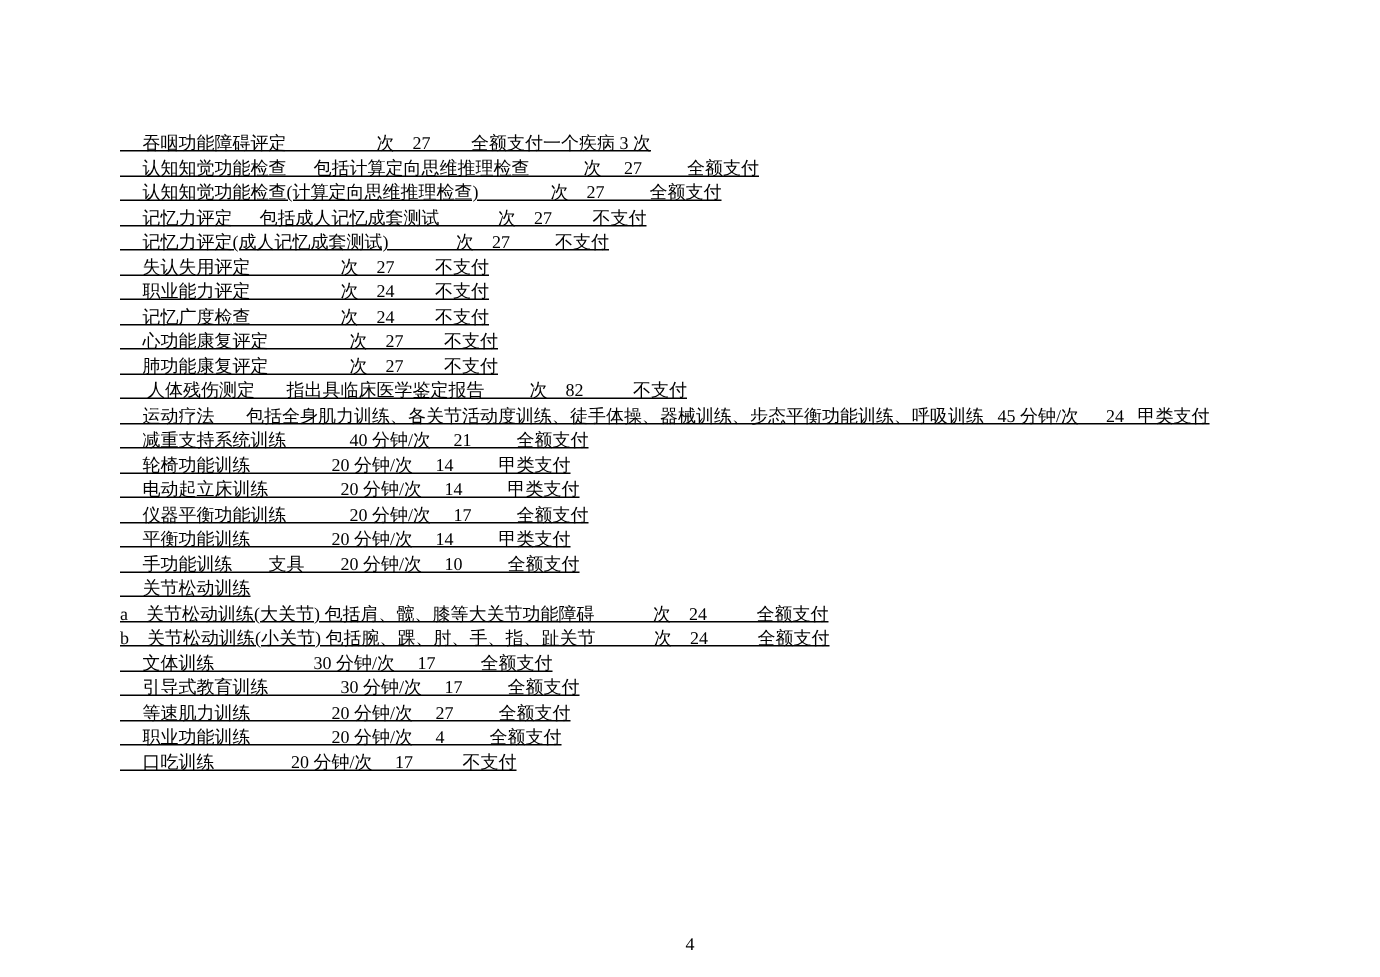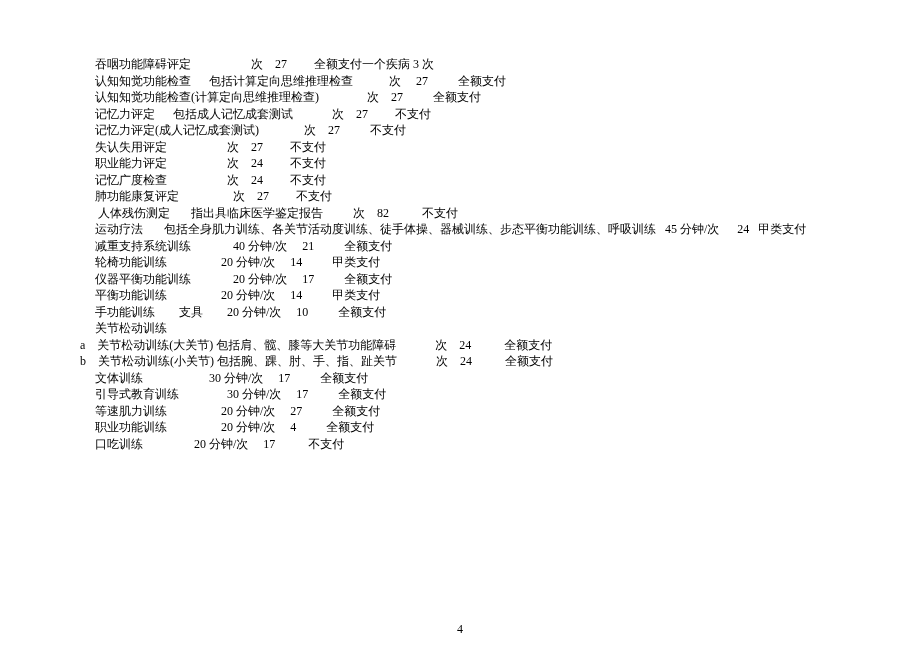--- a/index.html
+++ b/index.html
@@ -1,24 +1,25 @@
 <!DOCTYPE html>
 <html><head>
 <meta charset="utf-8">
 <style>
   html,body{margin:0;padding:0;background:#fff;}
   .page{
     width:920px;height:651px;
     box-sizing:border-box;
-    padding:56px 36px 0 80px;
+    padding:87px 36px 0 80px;
     font-family:"SimSun","Songti SC","STSong",serif;
     font-size:12px;
     line-height:16.5px;
     color:#000;
     position:relative;
+    text-decoration:underline;
   }
   .row{white-space:pre;}
   .footer{
     position:absolute;
     left:0;right:0;
     bottom:14px;
     text-align:center;
     font-size:12px;
   }
 </style>
@@ -28,25 +29,27 @@
 <div class="page">
   <div id="rows">
       <div class="row">     吞咽功能障碍评定                    次    27         全额支付一个疾病 3 次</div>
       <div class="row">     认知知觉功能检查      包括计算定向思维推理检查            次     27          全额支付</div>
       <div class="row">     认知知觉功能检查(计算定向思维推理检查)                次    27          全额支付</div>
       <div class="row">     记忆力评定      包括成人记忆成套测试             次    27         不支付</div>
       <div class="row">     记忆力评定(成人记忆成套测试)               次    27          不支付</div>
       <div class="row">     失认失用评定                    次    27         不支付</div>
       <div class="row">     职业能力评定                    次    24         不支付</div>
       <div class="row">     记忆广度检查                    次    24         不支付</div>
+      <div class="row">     心功能康复评定                  次    27         不支付</div>
       <div class="row">     肺功能康复评定                  次    27         不支付</div>
       <div class="row">      人体残伤测定       指出具临床医学鉴定报告          次    82           不支付</div>
       <div class="row">     运动疗法       包括全身肌力训练、各关节活动度训练、徒手体操、器械训练、步态平衡功能训练、呼吸训练   45 分钟/次      24   甲类支付</div>
       <div class="row">     减重支持系统训练              40 分钟/次     21          全额支付</div>
       <div class="row">     轮椅功能训练                  20 分钟/次     14          甲类支付</div>
+      <div class="row">     电动起立床训练                20 分钟/次     14          甲类支付</div>
       <div class="row">     仪器平衡功能训练              20 分钟/次     17          全额支付</div>
       <div class="row">     平衡功能训练                  20 分钟/次     14          甲类支付</div>
       <div class="row">     手功能训练        支具        20 分钟/次     10          全额支付</div>
       <div class="row">     关节松动训练</div>
       <div class="row">a    关节松动训练(大关节) 包括肩、髋、膝等大关节功能障碍             次    24           全额支付</div>
       <div class="row">b    关节松动训练(小关节) 包括腕、踝、肘、手、指、趾关节             次    24           全额支付</div>
       <div class="row">     文体训练                      30 分钟/次     17          全额支付</div>
       <div class="row">     引导式教育训练                30 分钟/次     17          全额支付</div>
       <div class="row">     等速肌力训练                  20 分钟/次     27          全额支付</div>
       <div class="row">     职业功能训练                  20 分钟/次     4          全额支付</div>

